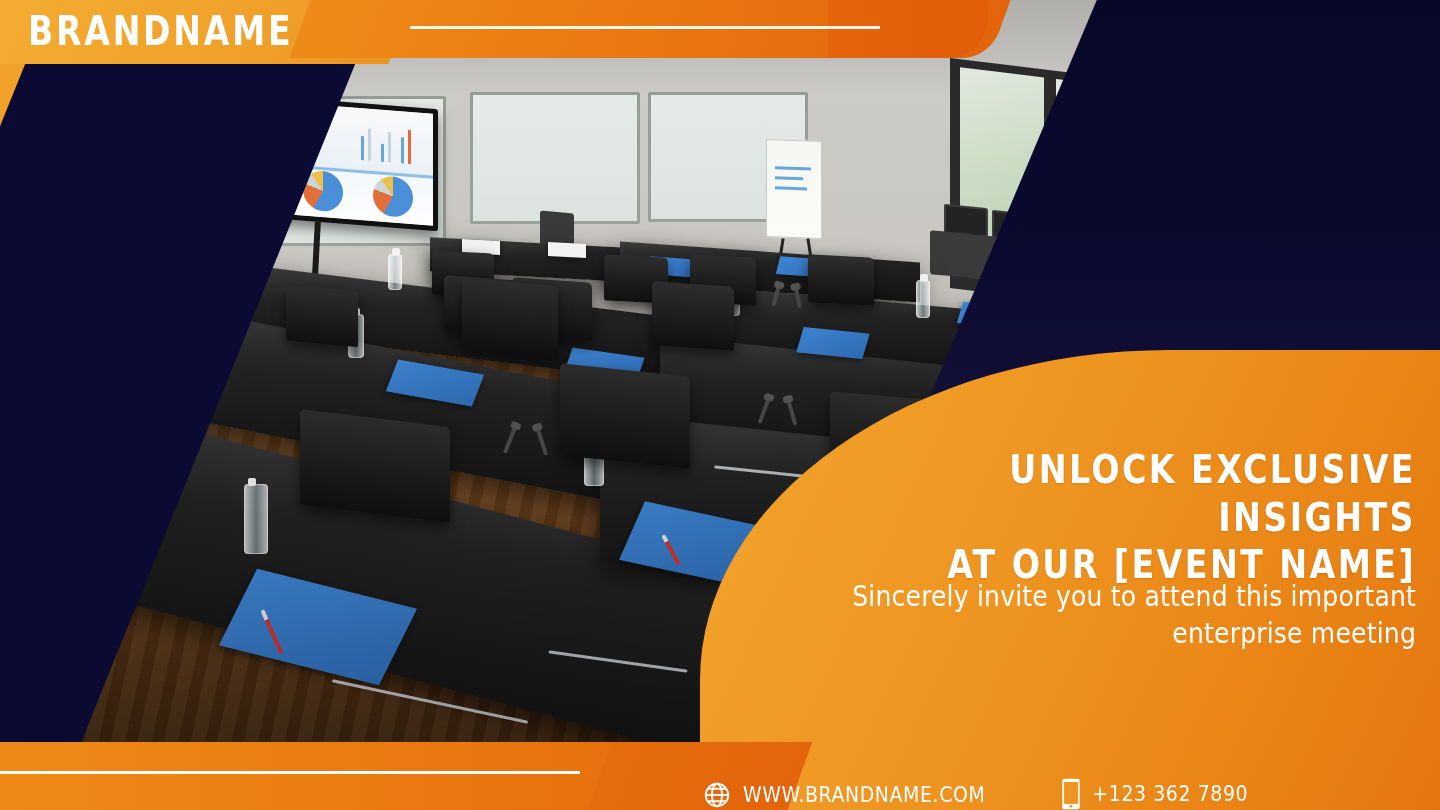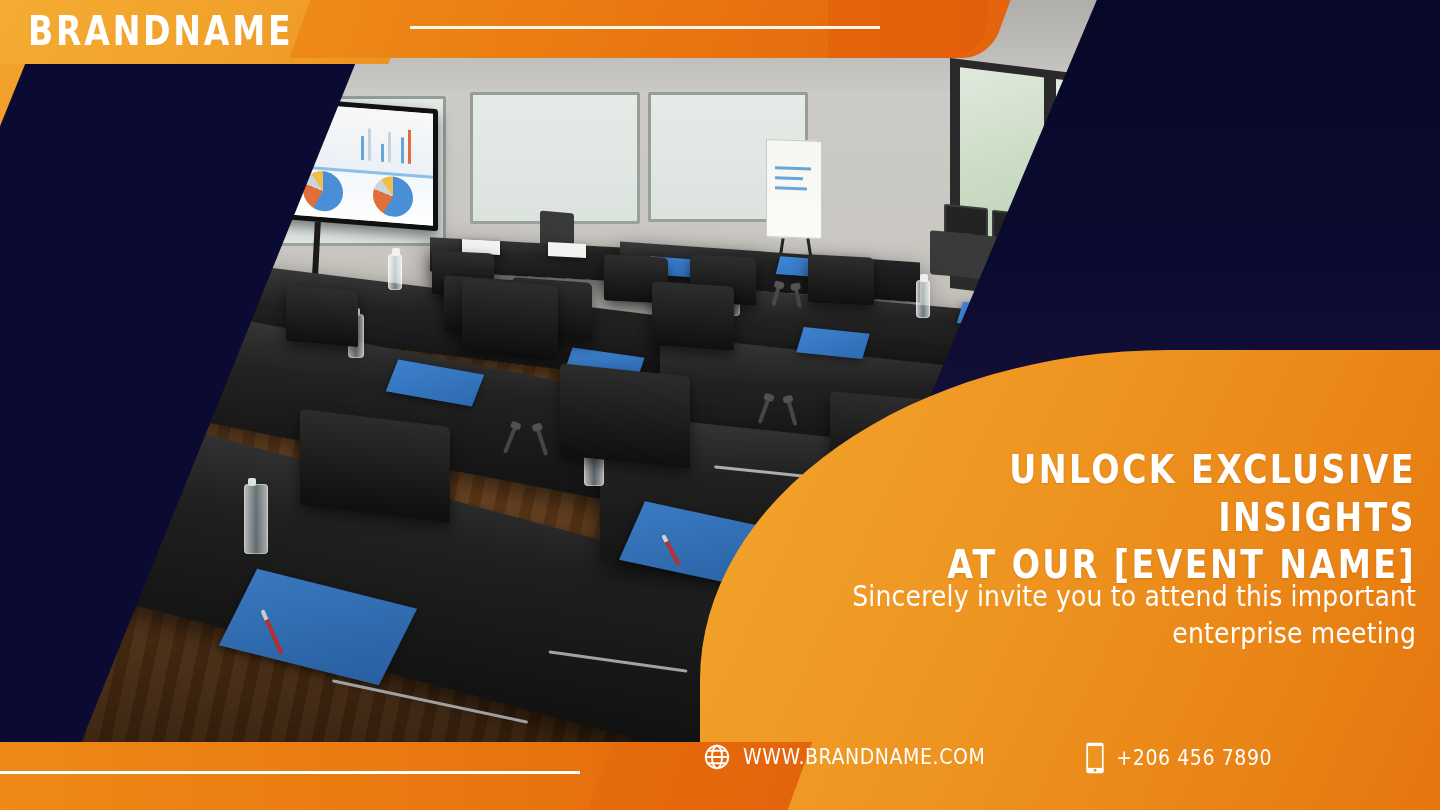--- a/index.html
+++ b/index.html
@@ -193,21 +193,21 @@
     background:linear-gradient(90deg,#EE8A17 0%,#E8760F 70%,#E56C0C 100%);
   }
   .bot-wedge {
     left:600px; bottom:0; width:200px; height:68px;
     background:linear-gradient(90deg,#E56C0C,#E4640B);
     transform:skewX(-20deg);
   }
   .bot-rule { left:0; bottom:36px; width:580px; height:3px; background:#fff; }
   .contacts {
     left:680px; bottom:0; width:760px; height:68px;
-    display:flex; align-items:flex-start; gap:100px; padding-left:22px;
+    display:flex; align-items:flex-end; gap:76px; padding-left:22px;
     color:#fff;
   }
   .contact { display:flex; align-items:center; gap:11px; }
   .contact span {
     font-size:21px; letter-spacing:.6px;
     font-family:"DejaVu Sans Condensed","Liberation Sans", sans-serif;
   }
   .ico { display:block; }
 </style>
 </head>
@@ -387,17 +387,17 @@
         <line x1="4.6" y1="17" x2="19.4" y2="17"></line>
       </svg>
       <span>WWW.BRANDNAME.COM</span>
     </div>
     <div class="contact">
       <svg class="ico" width="20" height="32" viewBox="0 0 14 24" fill="#fff">
         <rect x="0.5" y="0.5" width="13" height="23" rx="1.6" fill="#fff"></rect>
         <rect x="1.8" y="3" width="10.4" height="16.4" fill="#EE9420"></rect>
         <circle cx="7" cy="21.2" r="1.1" fill="#EE9420"></circle>
       </svg>
-      <span>+206 456 7890</span>
+      <span>+123 362 7890</span>
     </div>
   </div>
 
 </div>
 
 </body></html>

